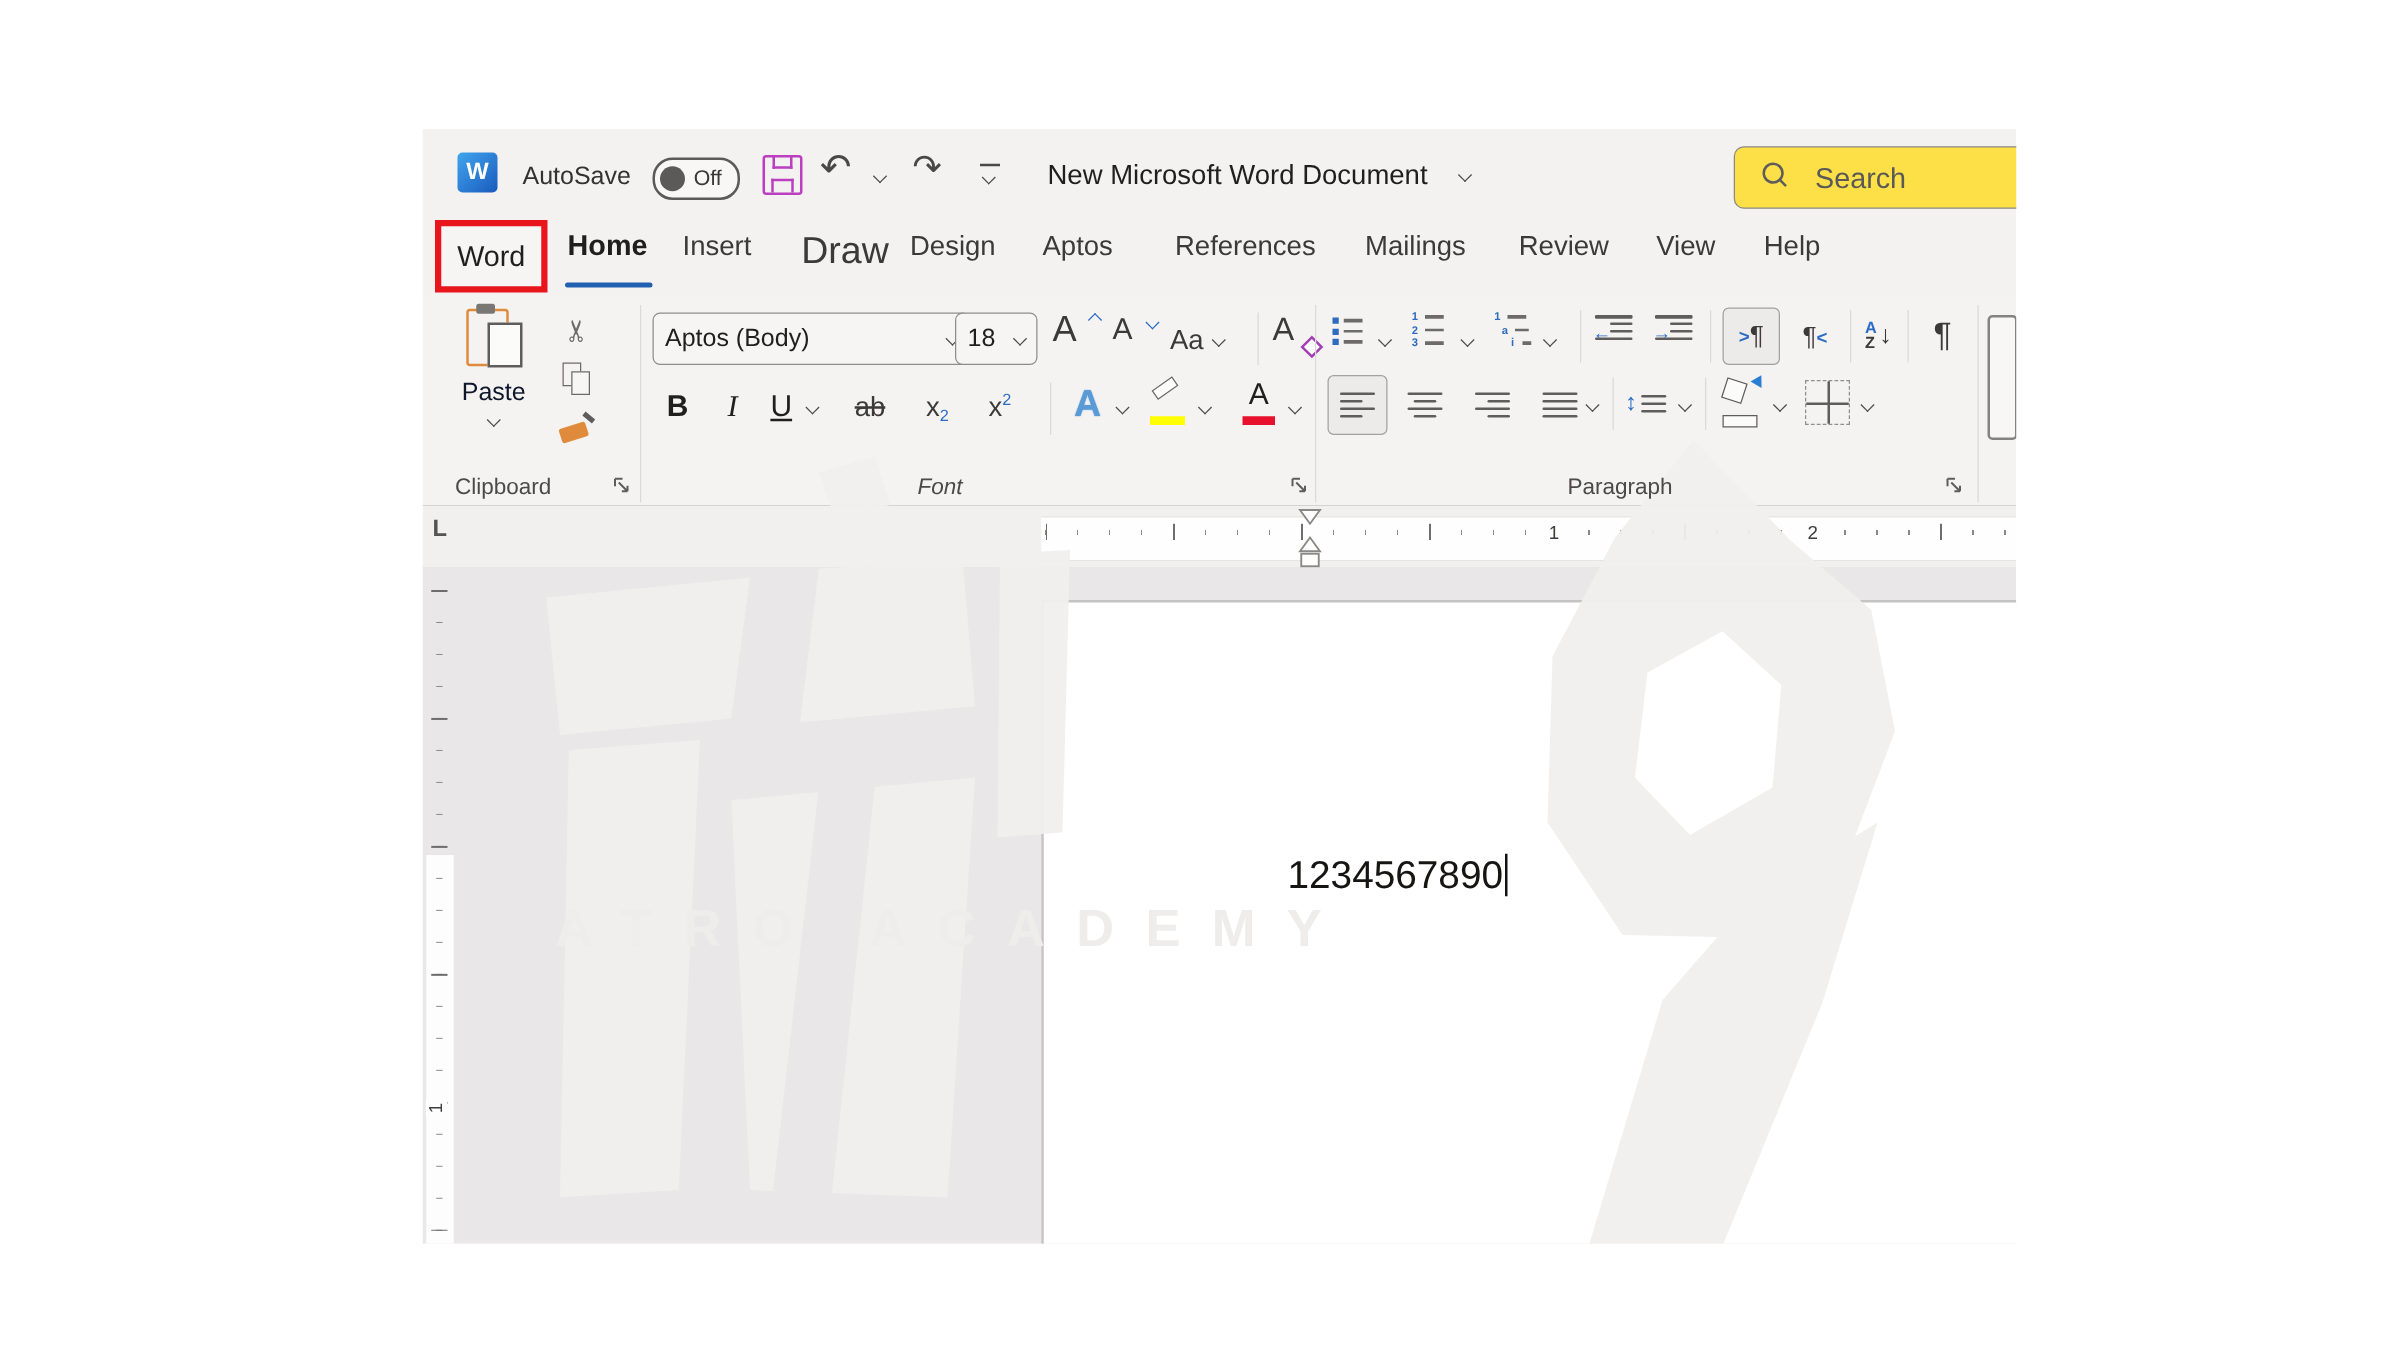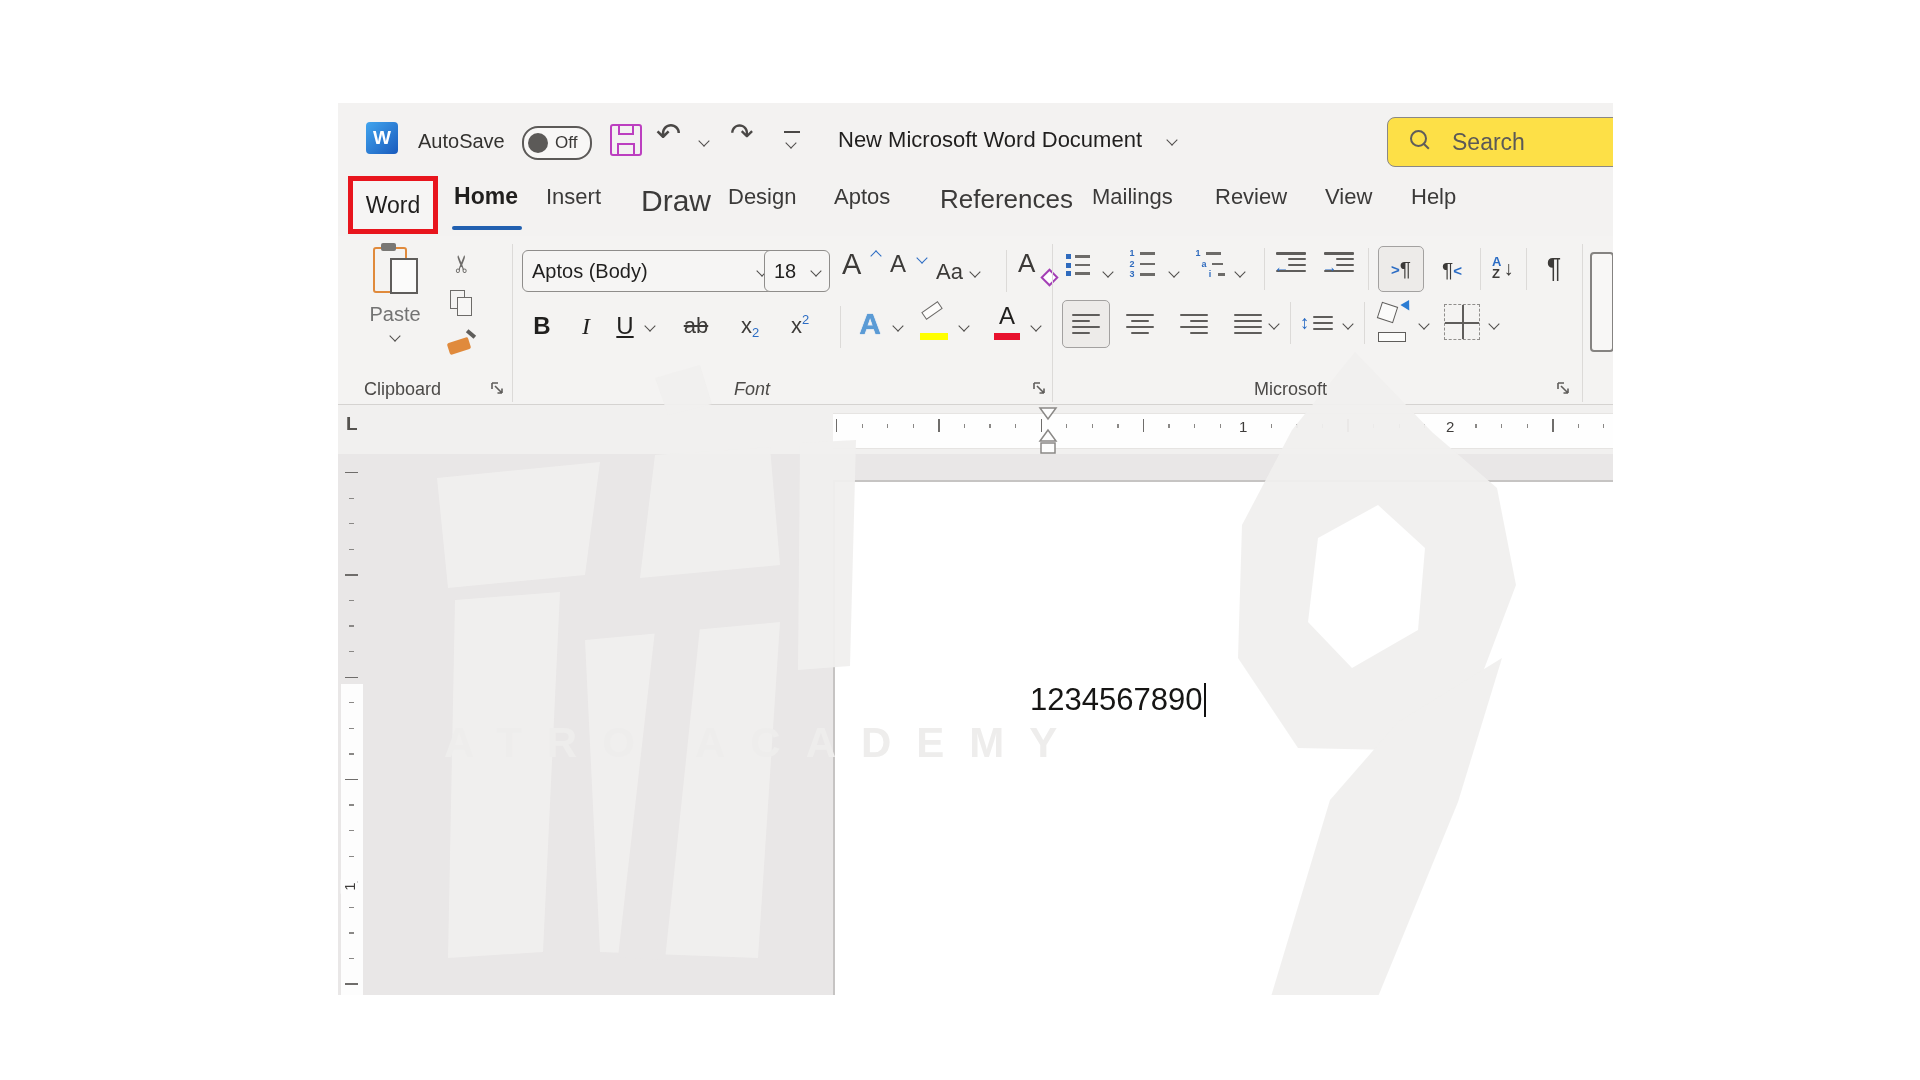--- a/index.html
+++ b/index.html
@@ -82,35 +82,35 @@
   <div class="abs" style="left:10px;top:73px;width:80px;height:48px;border:5px solid #e8151d;background:#f6f5f4;
        display:flex;align-items:center;justify-content:center;">
     <span style="font-size:23px;color:#201f1e;">Word</span>
   </div>
   <div class="abs" style="left:112px;top:80px;width:72px;text-align:center;font-size:23px;font-weight:bold;color:#201f1e;">Home</div>
   <div class="abs" style="left:114px;top:123px;width:70px;height:4px;background:#2160b0;border-radius:2px;"></div>
   <div class="abs" style="left:208px;top:81px;font-size:22px;text-align:right;">Insert</div>
   <div class="abs" style="left:303px;top:81px;font-size:30px;">Draw</div>
   <div class="abs" style="left:390px;top:81px;font-size:22px;">Design</div>
   <div class="abs" style="left:496px;top:81px;font-size:22px;">Aptos</div>
-  <div class="abs" style="left:602px;top:81px;font-size:26px;">References</div>
+  <div class="abs" style="left:602px;top:81px;font-size:22px;">References</div>
   <div class="abs" style="left:754px;top:81px;font-size:22px;">Mailings</div>
   <div class="abs" style="left:877px;top:81px;font-size:22px;">Review</div>
   <div class="abs" style="left:987px;top:81px;font-size:22px;">View</div>
   <div class="abs" style="left:1073px;top:81px;font-size:22px;">Help</div>
 
   <div class="ribbon">
 
     <div class="abs" style="left:24px;top:7px;width:66px;height:124px;display:flex;flex-direction:column;align-items:center;">
       <div style="position:relative;width:44px;height:52px;">
         <div style="position:absolute;left:0;top:4px;width:30px;height:42px;border:2.5px solid #e08a3c;border-radius:3px;background:#f4f3f2;"></div>
         <div style="position:absolute;left:8px;top:0;width:15px;height:8px;background:#797774;border-radius:2px;"></div>
         <div style="position:absolute;left:17px;top:15px;width:24px;height:32px;background:#fbfbfa;border:2px solid #5f5d5b;"></div>
       </div>
-      <div style="font-size:20px;color:#737373;margin-top:8px;">Paste</div>
+      <div style="font-size:20px;color:#0f172a;margin-top:8px;">Paste</div>
       <i class="chev" style="margin-top:6px;"></i>
     </div>
     <div class="abs btn" style="left:108px;top:12px;width:32px;height:32px;">
       <span style="font-size:24px;color:#6d6b69;transform:rotate(-90deg);display:inline-block;">✂</span>
     </div>
     <div class="abs" style="left:112px;top:54px;width:26px;height:28px;">
       <div style="position:absolute;left:0;top:0;width:13px;height:17px;border:1.8px solid #6d6b69;background:#f4f3f2;"></div>
       <div style="position:absolute;left:7px;top:7px;width:13px;height:17px;border:1.8px solid #6d6b69;background:#f7f6f5;"></div>
     </div>
     <div class="abs" style="left:108px;top:94px;width:32px;height:30px;">
@@ -329,21 +329,21 @@
       <div style="position:absolute;right:2px;top:2px;width:0;height:0;border-left:5px solid transparent;border-right:5px solid transparent;border-top:9px solid #2b7cd3;transform:rotate(-30deg);"></div>
       <div style="position:absolute;left:2px;bottom:4px;width:26px;height:8px;border:1.6px solid #5f5d5b;background:#fbfbfa;"></div>
     </div>
     <i class="chev abs" style="left:1082px;top:84px;"></i>
     <div class="abs" style="left:1106px;top:68px;width:34px;height:34px;border:1.7px dashed #908e8c;">
       <div style="position:absolute;left:50%;top:0;width:1.7px;height:100%;background:#5f5d5b;"></div>
       <div style="position:absolute;left:0;top:50%;width:100%;height:1.7px;background:#5f5d5b;"></div>
     </div>
     <i class="chev abs" style="left:1152px;top:84px;"></i>
 
-    <div class="abs grouplabel" style="left:916px;top:143px;">Microsoft</div>
+    <div class="abs grouplabel" style="left:916px;top:143px;">Paragraph</div>
     <svg class="abs launch" style="left:1218px;top:145px;" width="15" height="15" viewBox="0 0 15 15">
       <path d="M2 2 H8 M2 2 V8" stroke="#5f5d5b" stroke-width="1.6" fill="none"></path>
       <path d="M5 5 L12 12 M12 12 H7.5 M12 12 V7.5" stroke="#5f5d5b" stroke-width="1.6" fill="none"></path>
     </svg>
     <div class="abs vdiv" style="left:1244px;top:8px;height:158px;"></div>
 
     <div class="abs" style="left:1252px;top:16px;width:20px;height:96px;border:2px solid #858381;border-radius:4px;background:#f8f7f6;"></div>
   </div>
 
   <div class="rulerrow">

